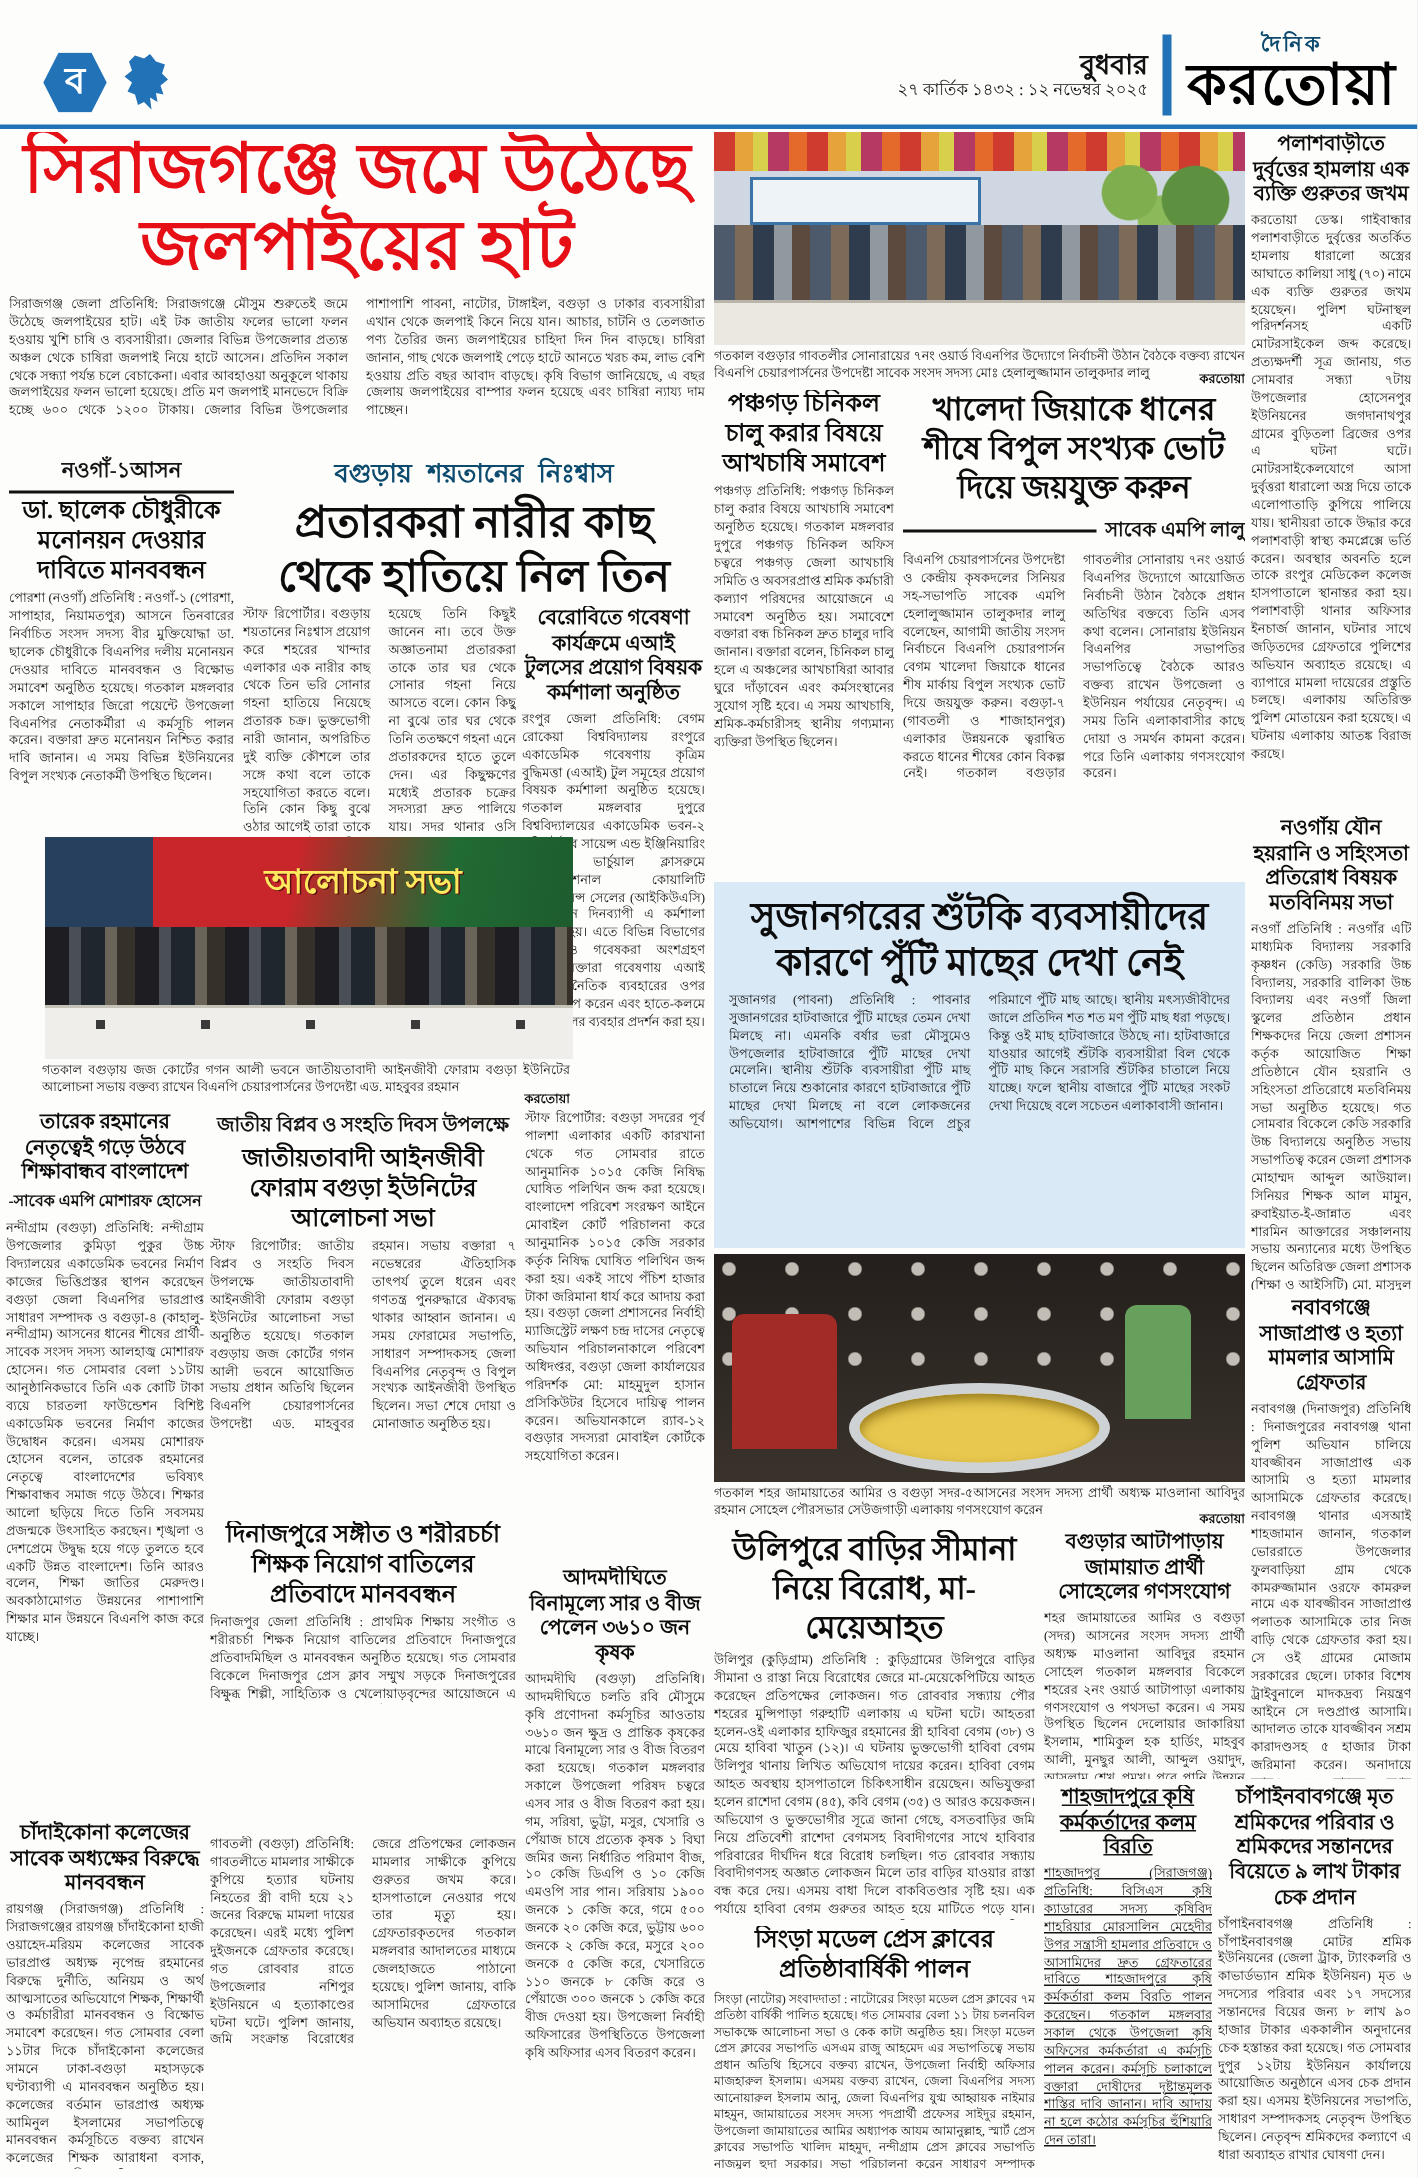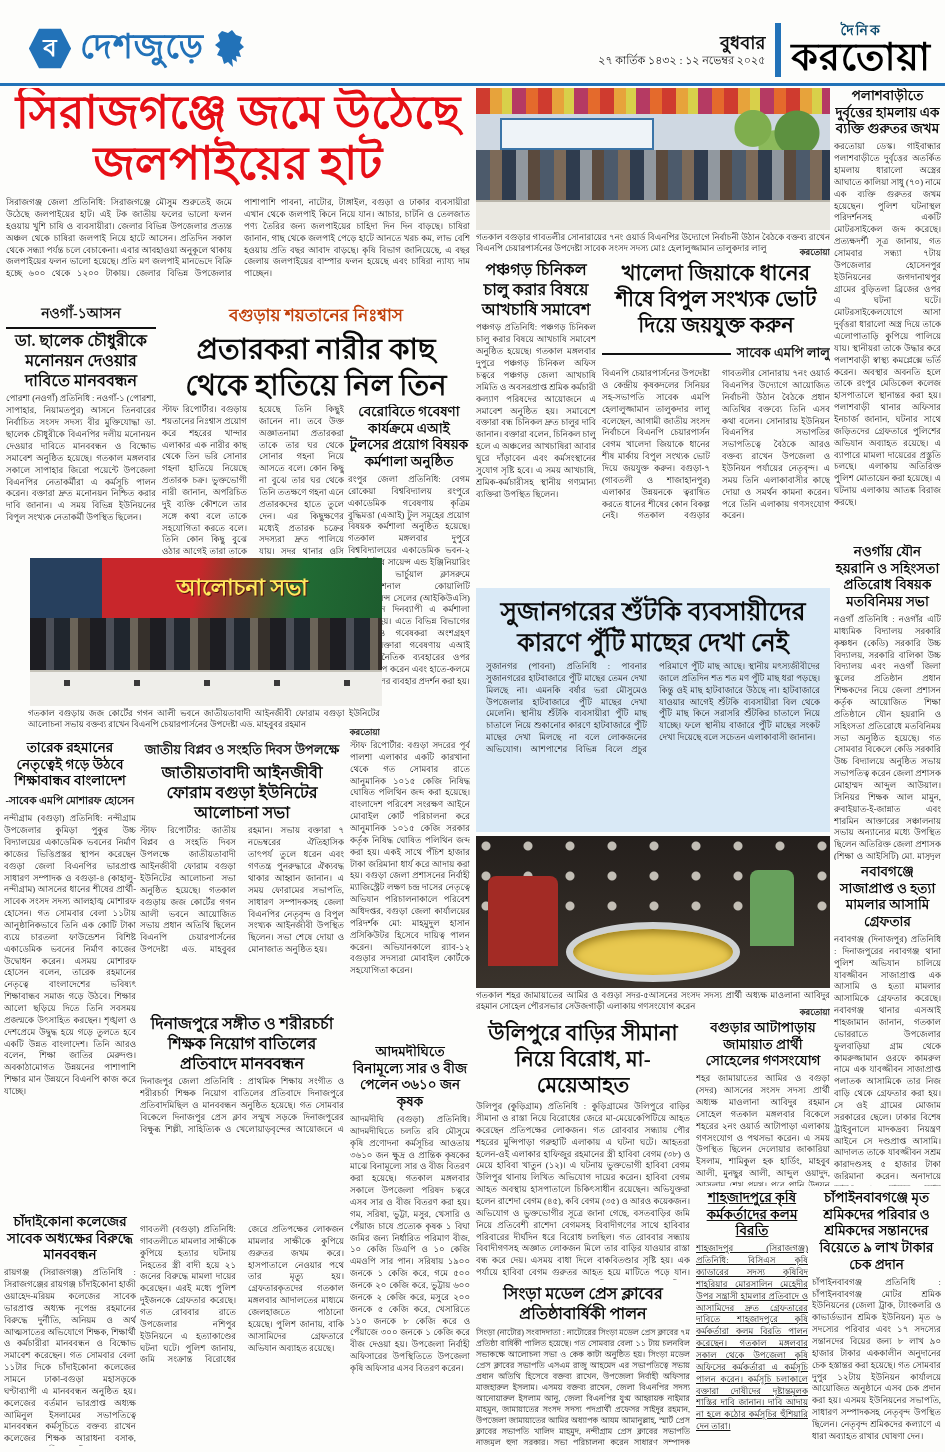--- a/index.html
+++ b/index.html
@@ -22,21 +22,21 @@
   .vbar{width:6px;height:54px;background:#2272b8;}
   .brand{text-align:center;line-height:1;}
   .brand-top{font-size:14px;font-weight:800;color:#0c4a6e;letter-spacing:2px;}
   .brand-main{font-size:38px;font-weight:900;color:#000;letter-spacing:1px;}
 
   
   .art{position:absolute;overflow:hidden;box-sizing:border-box;display:flex;flex-direction:column;}
   .hl{font-weight:700;color:#0c0c0c;text-align:center;line-height:1.24;margin:0 0 3px 0;}
   .kicker{font-weight:700;text-align:center;margin:0 0 2px 0;}
   .kicker-underline{display:block;border-bottom:2px solid #111;padding-bottom:1px;}
-  .kicker-blue{color:#c2410c;font-size:17px;}
+  .kicker-blue{color:#0c4a6e;font-size:17px;font-family:Liberation Mono, monospace;}
   .body{flex:1;font-size:8.6px;line-height:1.38;text-align:justify;color:#161616;overflow:hidden;}
   .cols2{column-count:2;column-gap:12px;}
   .byline-row{display:flex;align-items:center;gap:6px;margin:2px 0 4px 0;}
   .byline-rule{flex:1;border-top:2px solid #111;}
   .byline{font-size:13px;font-weight:700;white-space:nowrap;}
   .byline-center{text-align:center;font-size:10.5px;font-weight:700;margin-bottom:3px;}
 
   .hl-lead{font-size:46px;line-height:1.1;color:#e60f16;font-weight:800;margin-bottom:8px;}
   .hl-xl{font-size:29px;}
   .hl-lg{font-size:21px;}
@@ -119,21 +119,20 @@
   #a-chapai      {top:1190px;left:812px; width:129px; height:256px;}
 </style>
 </head>
 <body>
 
 <div id="page">
 
   <header id="masthead">
     <div class="logo-wrap">
       <div class="hexagon">ব</div>
-      <div class="section-title">দেশজুড়ে</div>
       <svg class="map-icon" viewBox="0 0 34 40">
         <path fill="#2272b8" d="M10 2 L16 4 L20 1 L24 6 L30 8 L28 14 L32 18 L27 22 L29 28 L24 27 L25 33 L20 30 L21 38 L16 33 L12 35 L10 28 L5 26 L8 20 L3 16 L8 12 L6 6 Z"></path>
       </svg>
     </div>
     <div class="mast-right">
       <div class="dateblock">
         <div class="weekday">বুধবার</div>
         <div class="dateline">২৭ কার্তিক ১৪৩২ : ১২ নভেম্বর ২০২৫</div>
       </div>
       <div class="vbar"></div>

